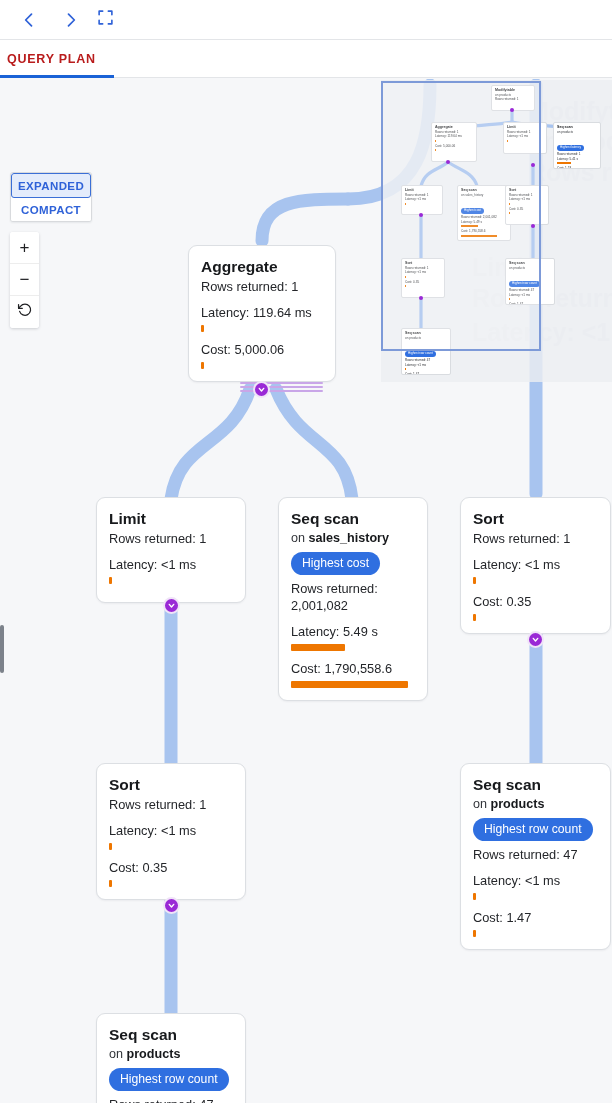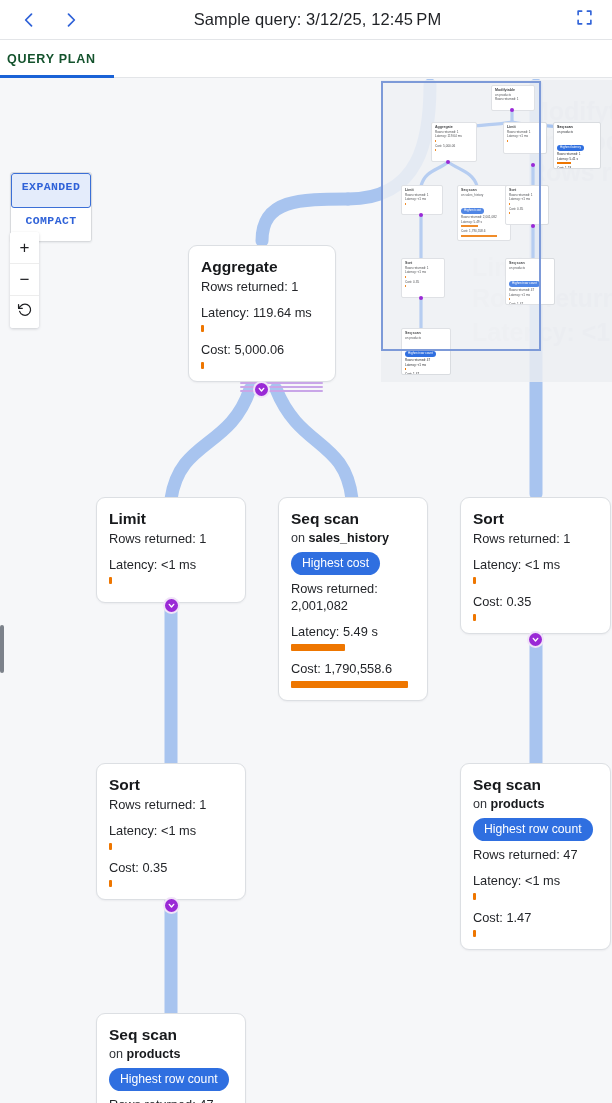--- a/index.html
+++ b/index.html
@@ -36,21 +36,21 @@
   .tabs{
     position:absolute;left:0;top:40px;width:612px;height:38px;
     background:#ffffff;border-bottom:1px solid #e3e5e8;
     display:flex;align-items:stretch;box-sizing:border-box;
   }
   .tab{
     position:relative;display:flex;align-items:center;justify-content:center;
     font-size:12.5px;font-weight:bold;letter-spacing:.75px;color:#5f6368;
     padding:0 18px;cursor:pointer;user-select:none;
   }
-  .tab.active{color:#14532d;padding-left:7px;}
+  .tab.active{color:#b91c1c;padding-left:7px;}
   .tab.active:after{
     content:"";position:absolute;left:0;right:0;bottom:-1px;height:3px;background:#1a62d6;
   }
 
   
   .canvas{
     position:absolute;left:0;top:79px;width:612px;height:1024px;
     background:#f6f7f9;overflow:hidden;
   }
 
@@ -89,22 +89,22 @@
   .dash{height:2px;background:#c9a6e8;border-radius:1px;margin-bottom:2px;}
 
   
   .segmented{
     position:absolute;left:10px;top:93px;width:80px;
     background:#fff;border:1px solid #d8dadd;border-radius:3px;
     box-shadow:0 1px 2px rgba(16,24,40,.07);overflow:hidden;z-index:20;
   }
   .seg{
     display:block;width:100%;font-size:11.5px;font-weight:bold;
-    letter-spacing:.4px;color:#2f62d8;padding:6px 0 14px 0;cursor:pointer;user-select:none;
-    box-sizing:border-box;background:#fff;border:none;font-family:Liberation Mono, monospace;
+    letter-spacing:.4px;color:#2f62d8;padding:6px 0 5px 0;cursor:pointer;user-select:none;
+    box-sizing:border-box;background:#fff;border:none;font-family:Liberation Sans, sans-serif;
   }
   .seg.selected{background:#e4ecfb;border:1.5px solid #3b6fd6;border-radius:3px;}
   .zoomctl{
     position:absolute;left:10px;top:153px;width:29px;
     background:#fff;border-radius:3px;box-shadow:0 1px 3px rgba(16,24,40,.18);
     overflow:hidden;z-index:20;
   }
   .zbtn{
     width:29px;height:32px;display:flex;align-items:center;justify-content:center;
     cursor:pointer;color:#202124;font-size:17px;background:#fff;
@@ -151,21 +151,20 @@
         </svg>
     </span>
   </div>
   <div class="navbtn">
     <span>
       <svg width="20" height="20" viewBox="0 0 24 24" fill="none" stroke="#2f62d8" stroke-width="2.1" stroke-linecap="round" stroke-linejoin="round">
           <polyline points="9 5 16 12 9 19"></polyline>
         </svg>
     </span>
   </div>
-  <div class="hdr-title">Sample query: 3/12/25, 12:45 PM</div>
   <div class="fullscreen">
     <span>
       <svg width="17" height="17" viewBox="0 0 24 24" fill="none" stroke="#2f62d8" stroke-width="2.3" stroke-linecap="round" stroke-linejoin="round">
         <polyline points="3 8 3 3 8 3"></polyline>
           <polyline points="16 3 21 3 21 8"></polyline>
         <polyline points="21 16 21 21 16 21"></polyline>
           <polyline points="8 21 3 21 3 16"></polyline>
       </svg>
     </span>
   </div>

